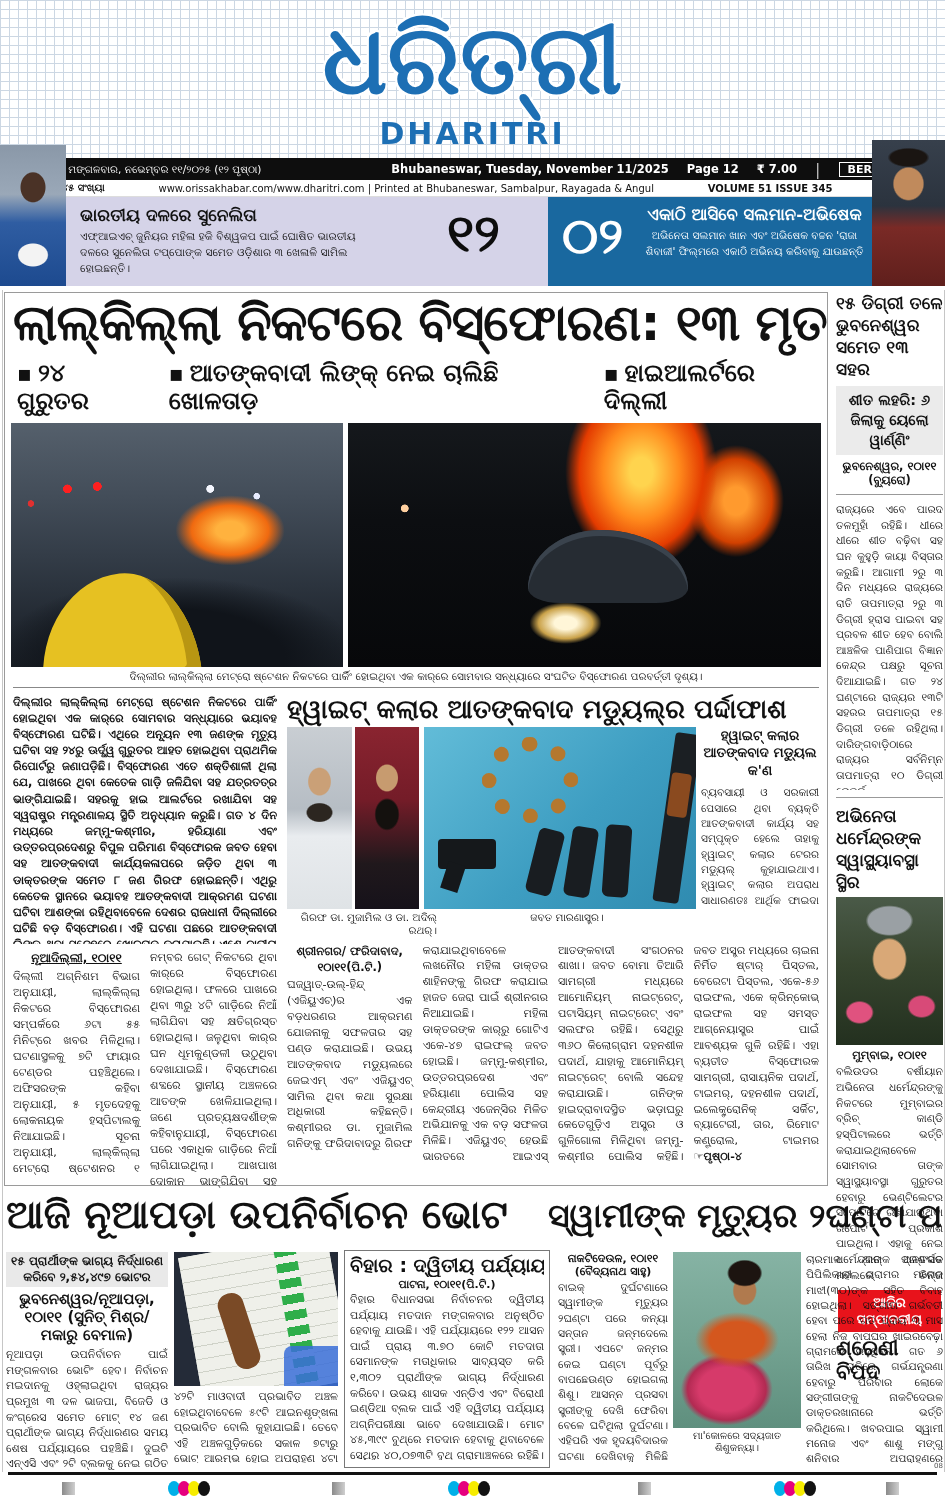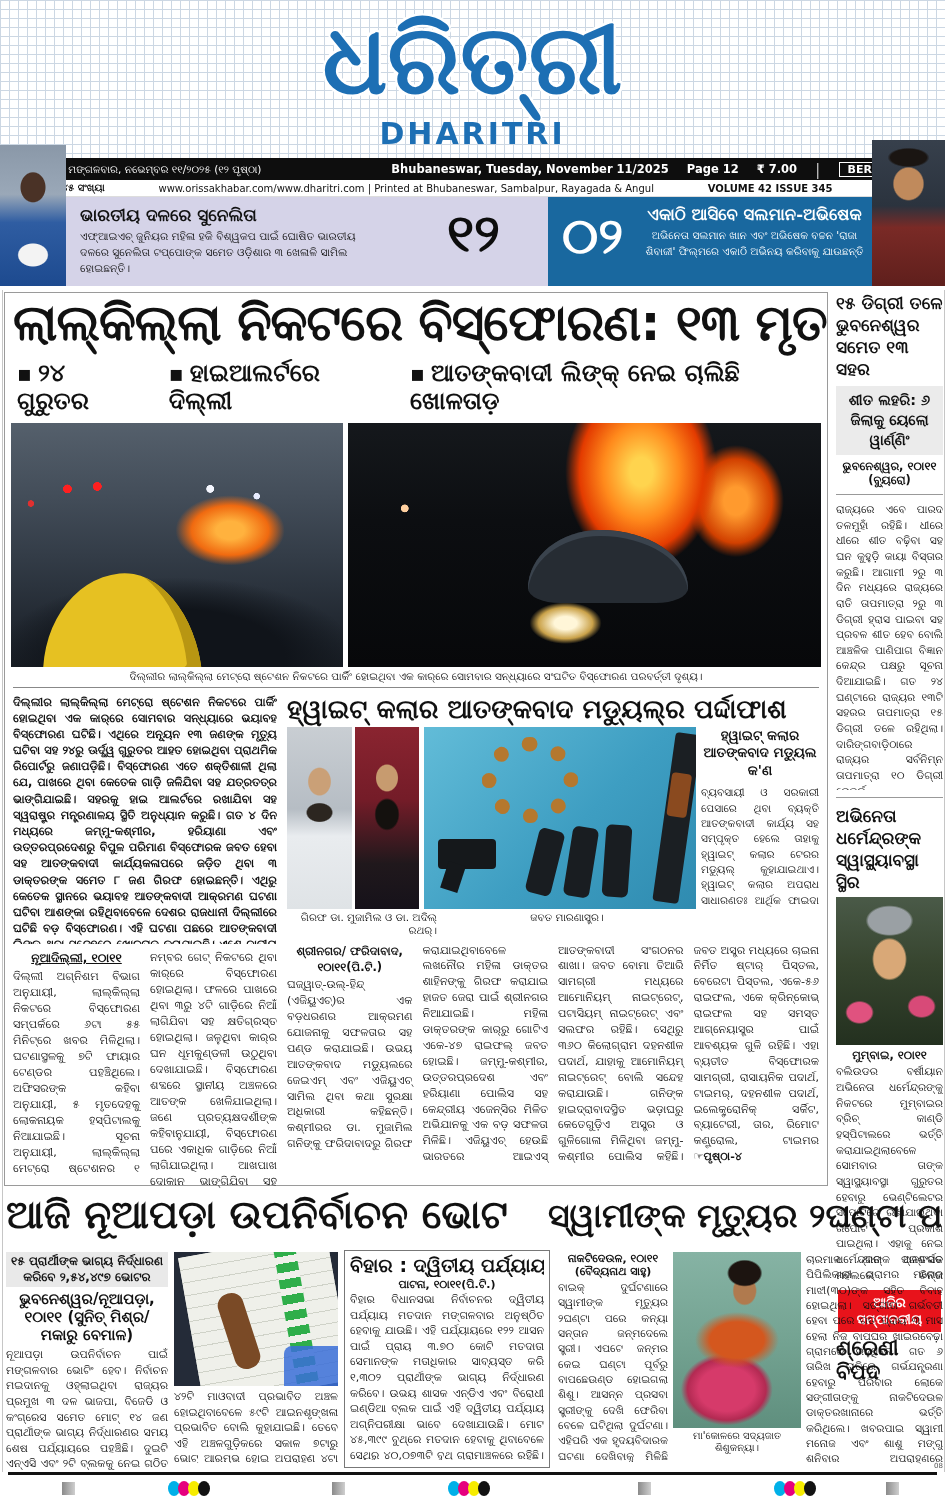--- a/index.html
+++ b/index.html
@@ -214,21 +214,21 @@
     <span class="en">Page 12</span>
     <span class="en">₹ 7.00</span>
     <span id="bb-sep">|</span>
     <span id="edition-box">BERHAMPUR</span>
   </span>
 </div>
 
 <div class="abs" id="info-strip">
   <span class="bold">୫୧ଶ ଭାଗ ୩୪୫ ସଂଖ୍ୟା</span>
   <span>www.orissakhabar.com/www.dharitri.com | Printed at Bhubaneswar, Sambalpur, Rayagada &amp; Angul</span>
-  <span class="bold">VOLUME 42   ISSUE 345</span>
+  <span class="bold">VOLUME 51   ISSUE 345</span>
   <span id="price-odia">ମୂଲ୍ୟ ₹୭/-</span>
 </div>
 
 <div class="abs" id="hockey-photo"></div>
 <div class="abs" id="teaser-left">
   <div class="hl">ଭାରତୀୟ ଦଳରେ ସୁନେଲିତା</div>
   <div class="tx">ଏଫ୍‌ଆଇଏଚ୍ ଜୁନିୟର ମହିଳା ହକି ବିଶ୍ୱକପ ପାଇଁ ଘୋଷିତ ଭାରତୀୟ ଦଳରେ ସୁନେଲିତା ଟପ୍ପୋଙ୍କ ସମେତ ଓଡ଼ିଶାର ୩ ଖେଳାଳି ସାମିଲ ହୋଇଛନ୍ତି।</div>
   <div id="teaser-left-num">୧୨</div>
 </div>
 <div class="abs" id="teaser-right">
@@ -237,22 +237,22 @@
   <div class="tx">ଅଭିନେତା ସଲମାନ ଖାନ ଏବଂ ଅଭିଷେକ ବଚ୍ଚନ 'ରାଜା ଶିବାଜୀ' ଫିଲ୍ମରେ ଏକାଠି ଅଭିନୟ କରିବାକୁ ଯାଉଛନ୍ତି</div>
 </div>
 <div class="abs" id="salman-photo"></div>
 
 <div class="abs" id="page-frame"></div>
 
 <div class="abs" id="main-box">
   <div id="lead-headline" class="nowrap">ଲାଲ୍‌କିଲ୍ଲା ନିକଟରେ ବିସ୍ଫୋରଣ: ୧୩ ମୃତ</div>
   <div id="lead-bullets">
     <span class="blt">୨୪ ଗୁରୁତର</span>
+    <span class="blt">ଆତଙ୍କବାଦୀ ଲିଙ୍କ୍ ନେଇ ଚାଲିଛି ଖୋଳତାଡ଼</span>
     <span class="blt">ହାଇଆଲର୍ଟରେ ଦିଲ୍ଲୀ</span>
-    <span class="blt">ଆତଙ୍କବାଦୀ ଲିଙ୍କ୍ ନେଇ ଚାଲିଛି ଖୋଳତାଡ଼</span>
   </div>
   <div id="lead-photos">
     <div id="photo-blast-left">
       <div id="auto-roof"></div>
     </div>
     <div id="photo-blast-right">
       <div id="wreck-car"></div>
     </div>
   </div>
   <div id="lead-caption">ଦିଲ୍ଲୀର ଲାଲ୍‌କିଲ୍ଲା ମେଟ୍ରୋ ଷ୍ଟେଶନ ନିକଟରେ ପାର୍କିଂ ହୋଇଥିବା ଏକ କାର୍‌ରେ ସୋମବାର ସନ୍ଧ୍ୟାରେ ସଂଘଟିତ ବିସ୍ଫୋରଣ ପରବର୍ତ୍ତୀ ଦୃଶ୍ୟ।</div>

